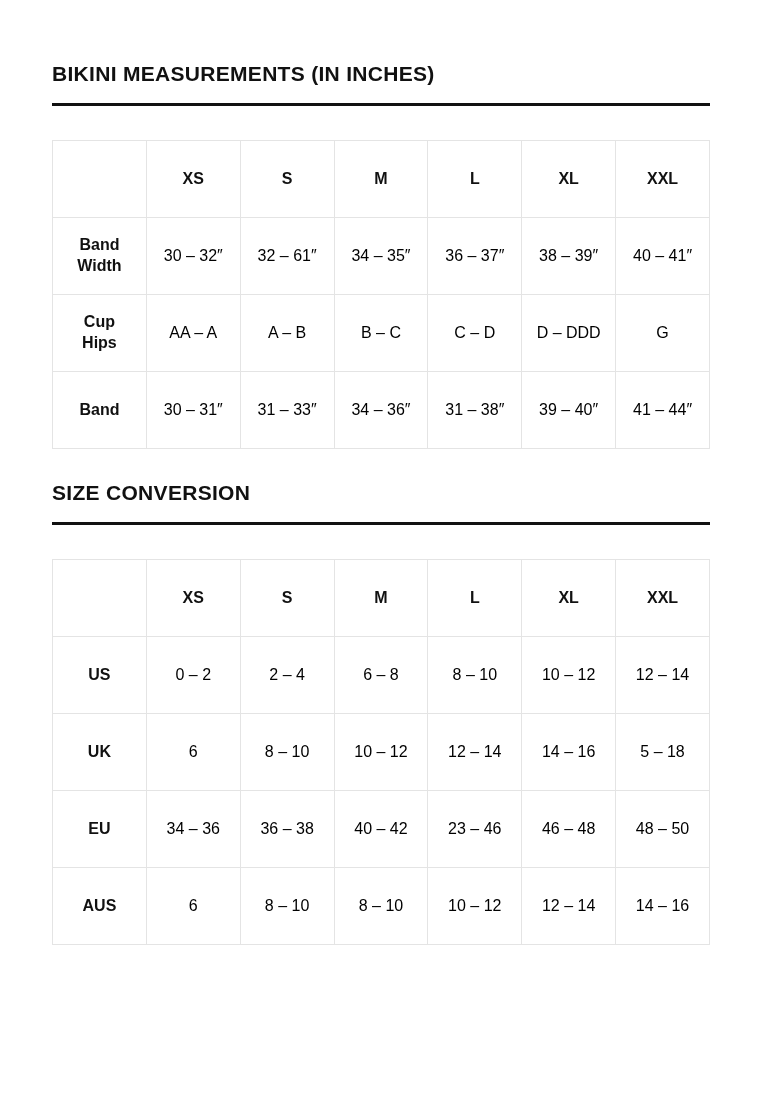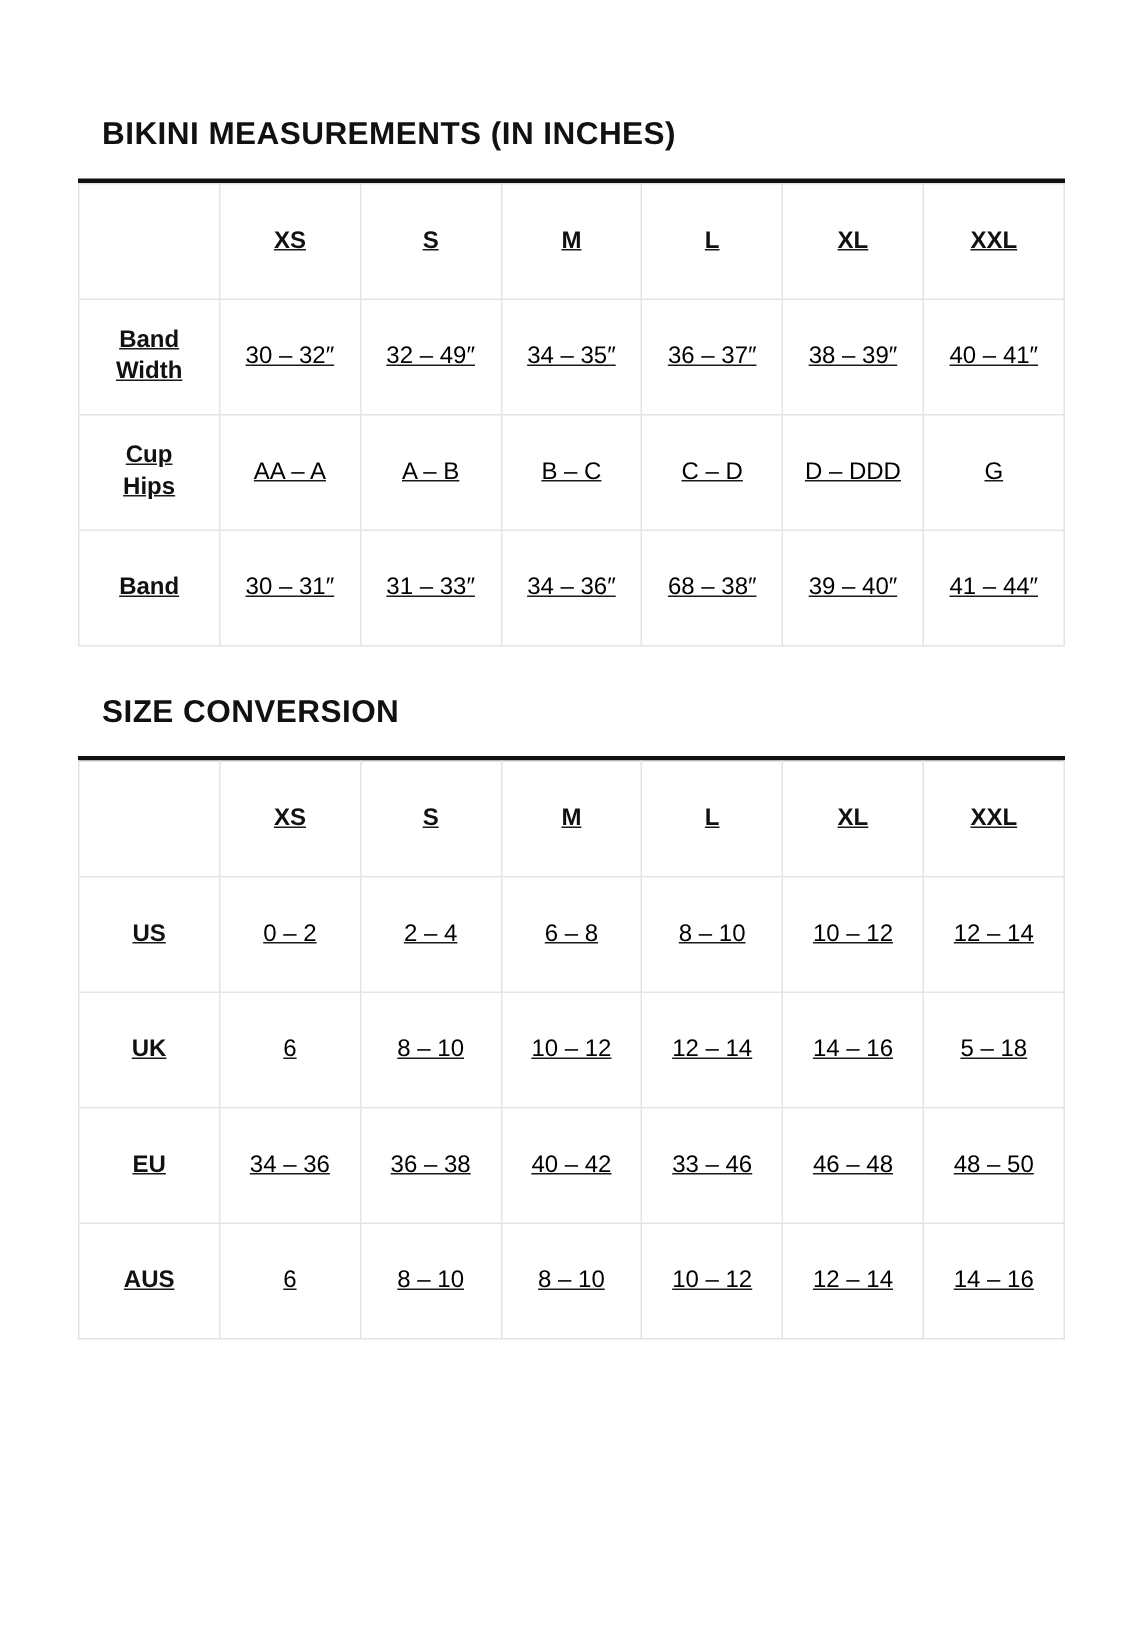--- a/index.html
+++ b/index.html
@@ -17,36 +17,36 @@
     width: 762px;
     height: 1100px;
     padding: 0 52px;
     background: #ffffff;
   }
   .section-title {
     font-size: 21px;
     line-height: 22px;
     font-weight: 700;
     letter-spacing: 0.3px;
-    margin: 16px;
+    margin: 0;
     color: #111111;
   }
   .section:first-child { padding-top: 63px; }
   .section + .section .section-title { margin-top: 33px; }
   .title-rule {
     height: 3px;
     background: #111111;
     margin-top: 18px;
     border: 0;
   }
   table.size-table {
     border-collapse: collapse;
     table-layout: fixed;
     width: 100%;
-    text-decoration: underline;
+    margin-top: 34px;
   }
   table.size-table th,
   table.size-table td {
     border: 1px solid #e4e4e4;
     height: 77px;
     text-align: center;
     vertical-align: middle;
     font-size: 16px;
     line-height: 1.3;
     background: #ffffff;
@@ -79,41 +79,41 @@
           <th>M</th>
           <th>L</th>
           <th>XL</th>
           <th>XXL</th>
         </tr>
       </thead>
       <tbody>
         <tr>
           <th>Band Width</th>
           <td>30 – 32″</td>
-          <td>32 – 49″</td>
+          <td>32 – 61″</td>
           <td>34 – 35″</td>
           <td>36 – 37″</td>
           <td>38 – 39″</td>
           <td>40 – 41″</td>
         </tr>
         <tr>
           <th>Cup Hips</th>
           <td>AA – A</td>
           <td>A – B</td>
           <td>B – C</td>
           <td>C – D</td>
           <td>D – DDD</td>
           <td>G</td>
         </tr>
         <tr>
           <th>Band</th>
           <td>30 – 31″</td>
           <td>31 – 33″</td>
           <td>34 – 36″</td>
-          <td>68 – 38″</td>
+          <td>31 – 38″</td>
           <td>39 – 40″</td>
           <td>41 – 44″</td>
         </tr>
       </tbody>
     </table>
   </div>
 
   <div class="section">
     <h2 class="section-title">SIZE CONVERSION</h2>
     <div class="title-rule"></div>
@@ -146,21 +146,21 @@
           <td>10 – 12</td>
           <td>12 – 14</td>
           <td>14 – 16</td>
           <td>5 – 18</td>
         </tr>
         <tr>
           <th>EU</th>
           <td>34 – 36</td>
           <td>36 – 38</td>
           <td>40 – 42</td>
-          <td>33 – 46</td>
+          <td>23 – 46</td>
           <td>46 – 48</td>
           <td>48 – 50</td>
         </tr>
         <tr>
           <th>AUS</th>
           <td>6</td>
           <td>8 – 10</td>
           <td>8 – 10</td>
           <td>10 – 12</td>
           <td>12 – 14</td>

